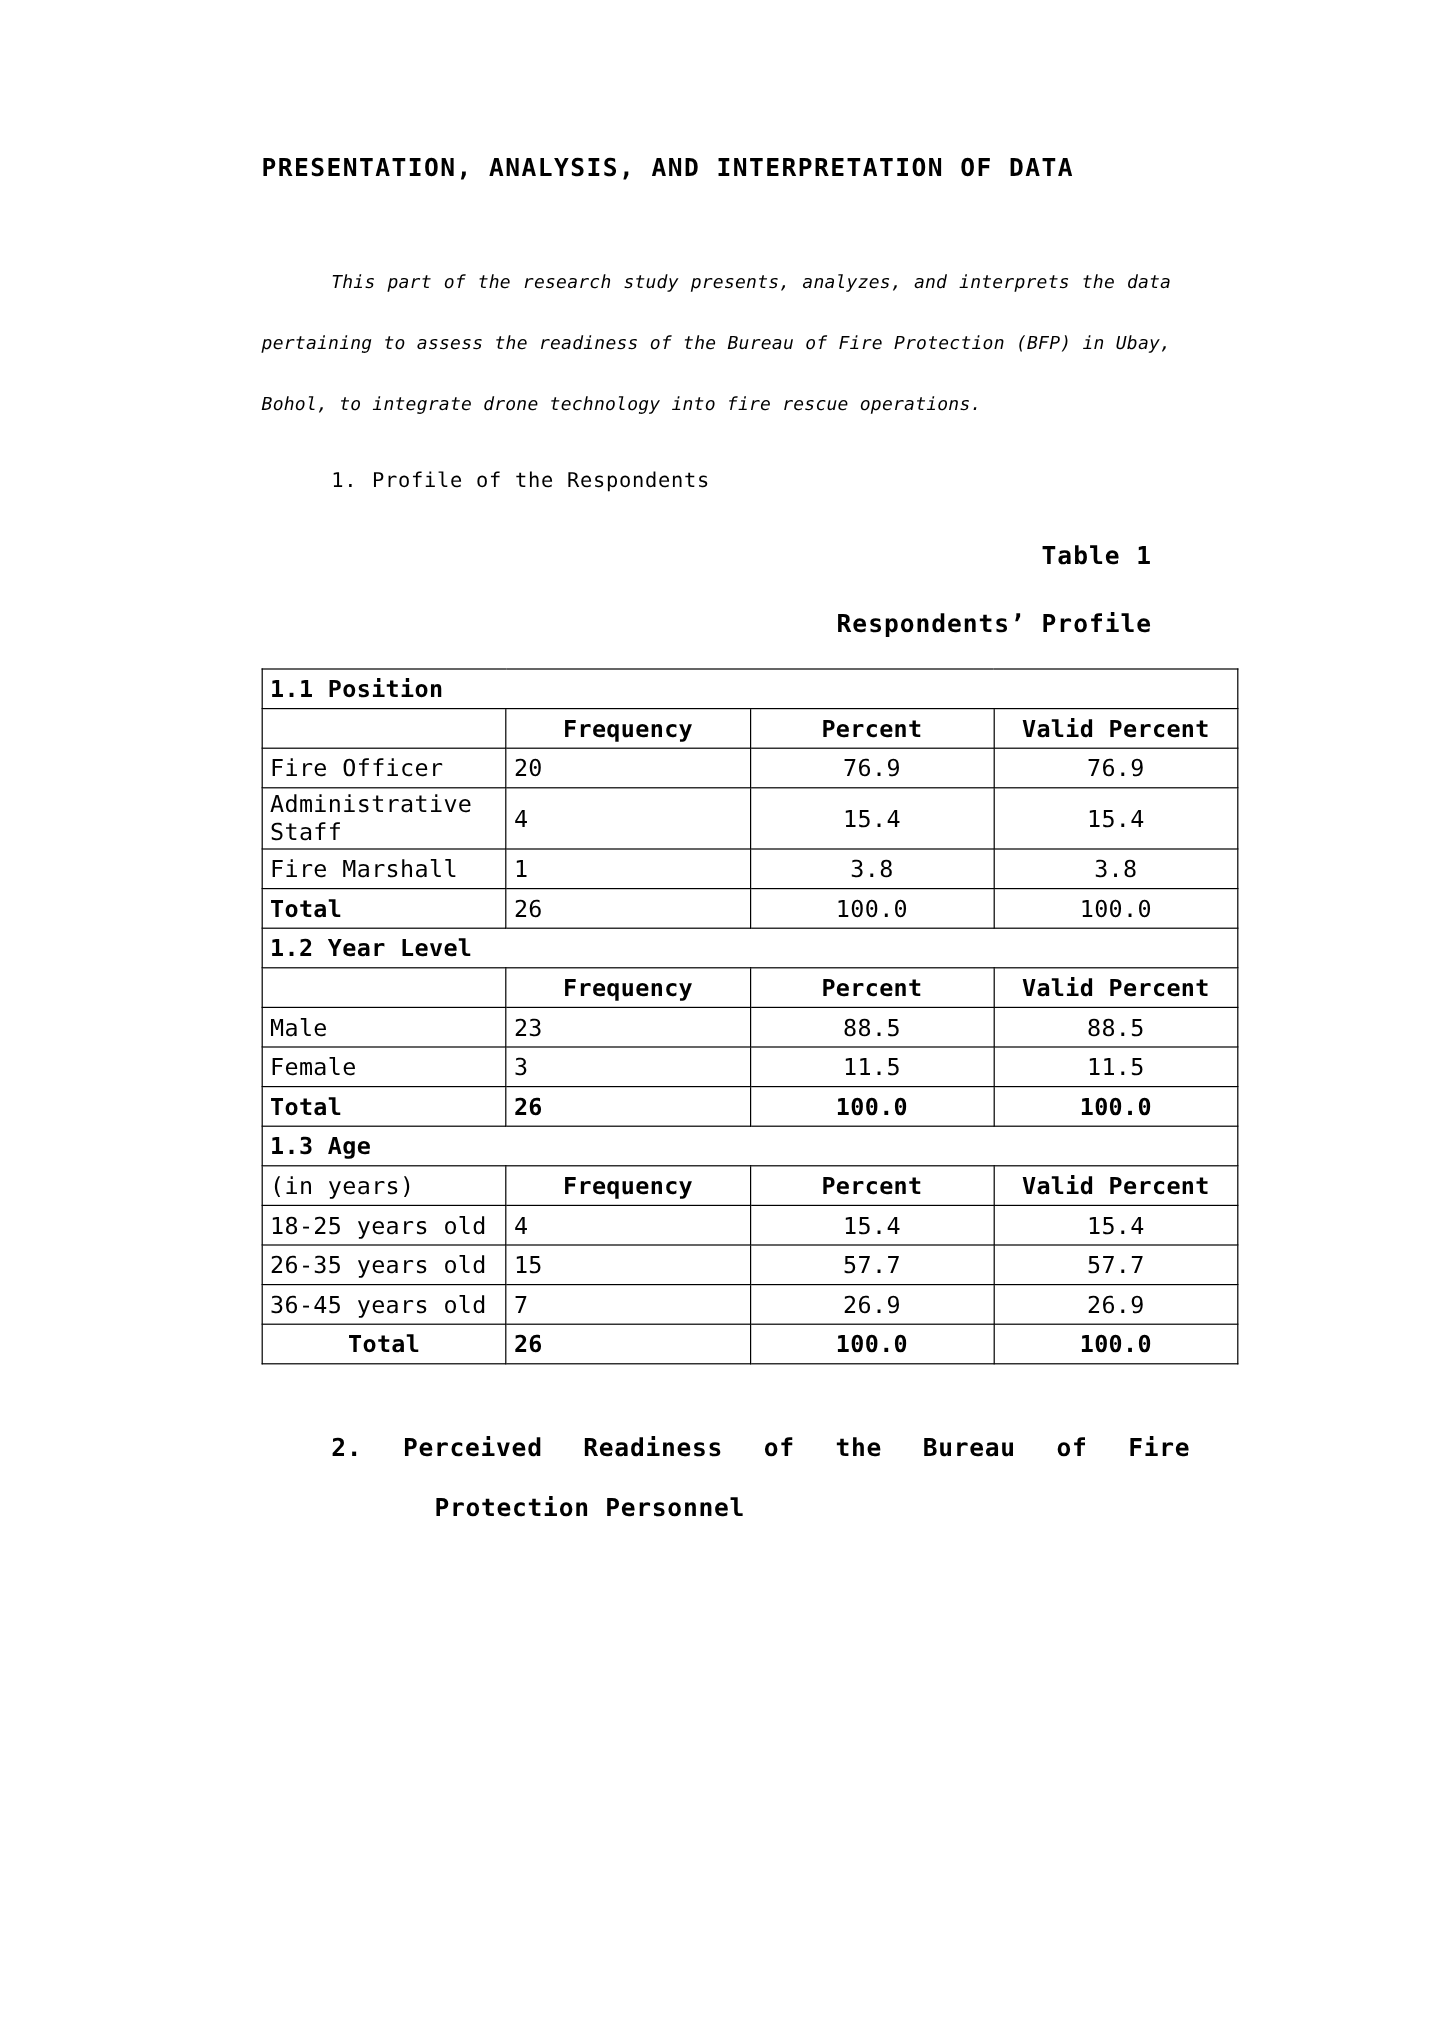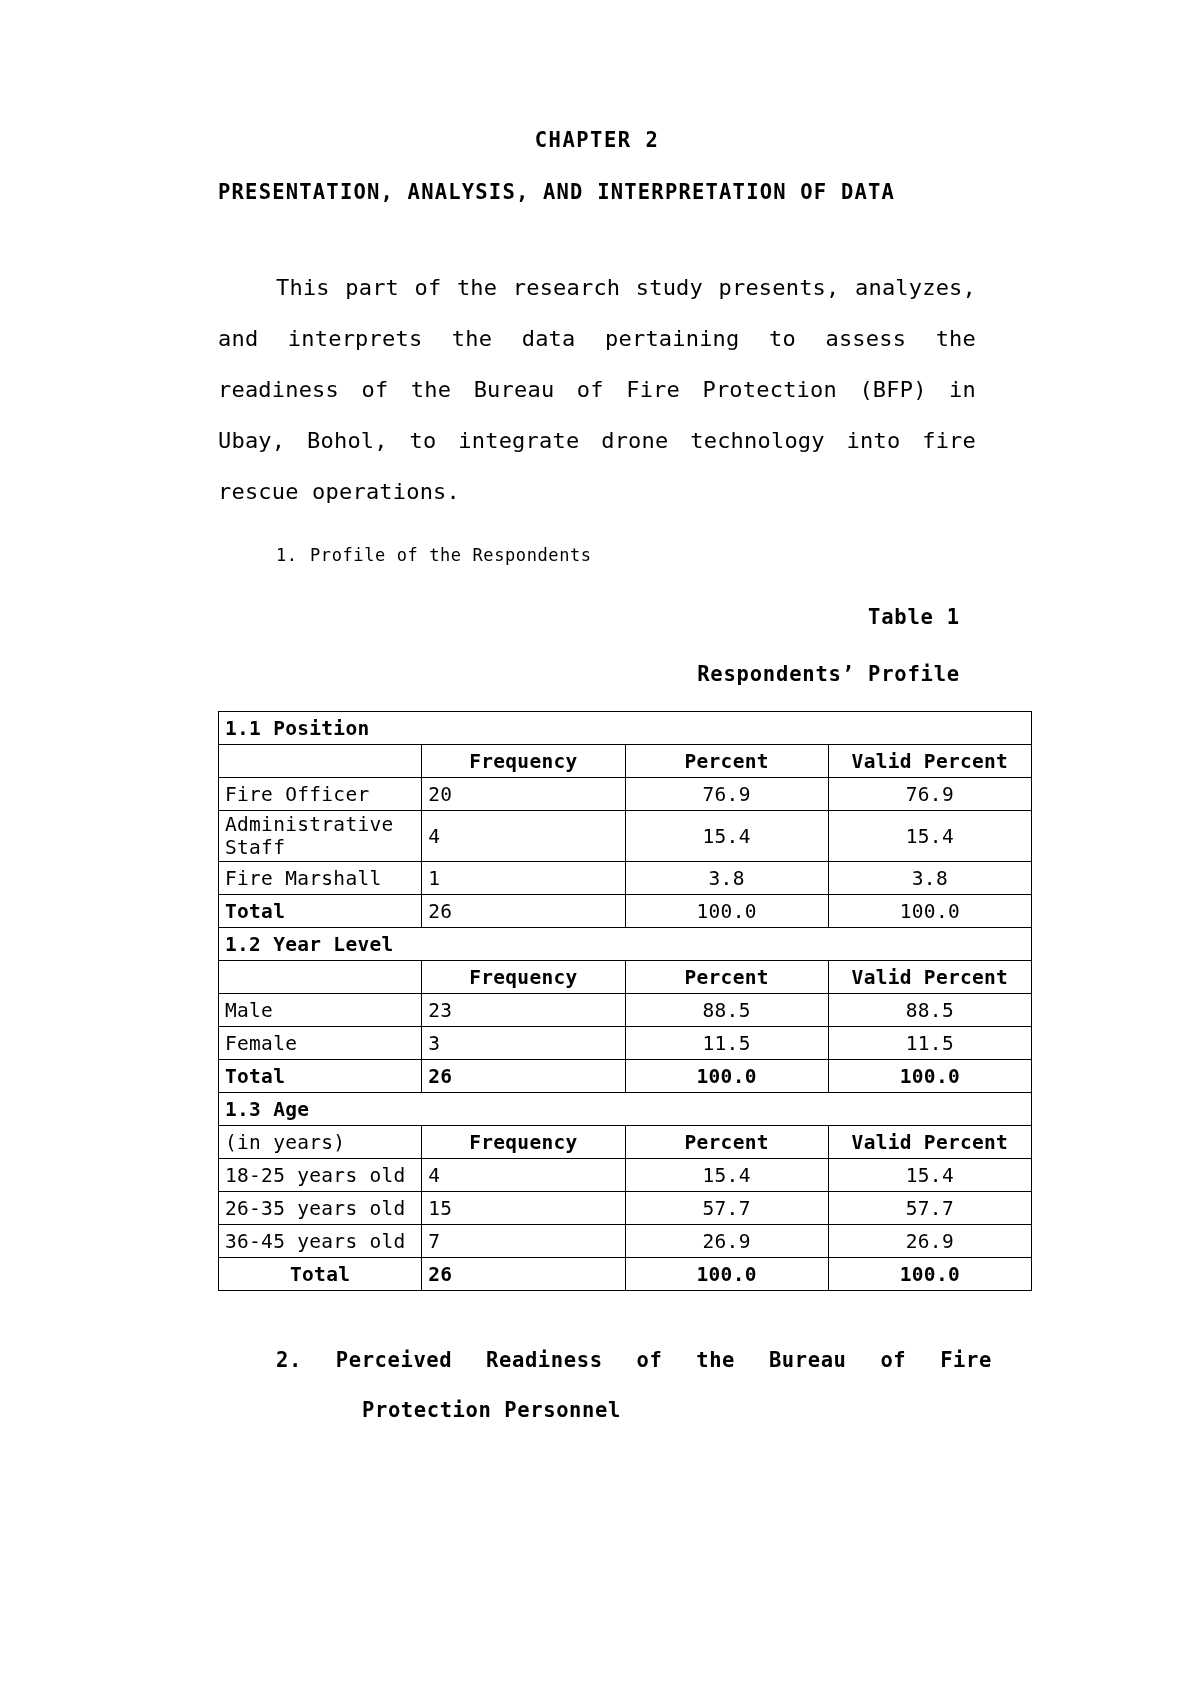--- a/index.html
+++ b/index.html
@@ -28,27 +28,28 @@
     letter-spacing: 1.5px;
     margin: 0 0 28px 0;
   }
   .chapter-subtitle {
     font-weight: bold;
     font-size: 20.5px;
     letter-spacing: 1.2px;
     margin: 0 0 58px 0;
   }
   .body-par {
-    font-size: 22px;
+    font-size: 15px;
     line-height: 51px;
     text-align: justify;
     text-align-last: left;
     text-indent: 58px;
     margin: 0 0 10px 0;
     letter-spacing: 0.2px;
+    font-style: italic;
   }
   .numbered-heading {
     font-weight: normal;
     font-size: 17px;
     margin: 28px 0 0 0;
     padding-left: 58px;
     letter-spacing: 0.6px;
   }
   .numbered-heading .num {
     display: inline-block;
@@ -118,21 +119,20 @@
   }
   .tail-heading .line2 {
     padding-left: 86px;
   }
 </style>
 </head>
 <body>
 
 <div class="page">
 
-  <h1 class="chapter-title">CHAPTER 2</h1>
   <h2 class="chapter-subtitle">PRESENTATION, ANALYSIS, AND INTERPRETATION OF DATA</h2>
 
   <p class="body-par">This part of the research study presents, analyzes, and interprets the data pertaining to assess the readiness of the Bureau of Fire Protection (BFP) in Ubay, Bohol, to integrate drone technology into fire rescue operations.</p>
 
   <div class="numbered-heading">
     <span class="num">1.</span><span>Profile of the Respondents</span>
   </div>
 
   <div class="caption-block">
     <div class="table-caption">Table 1</div>

